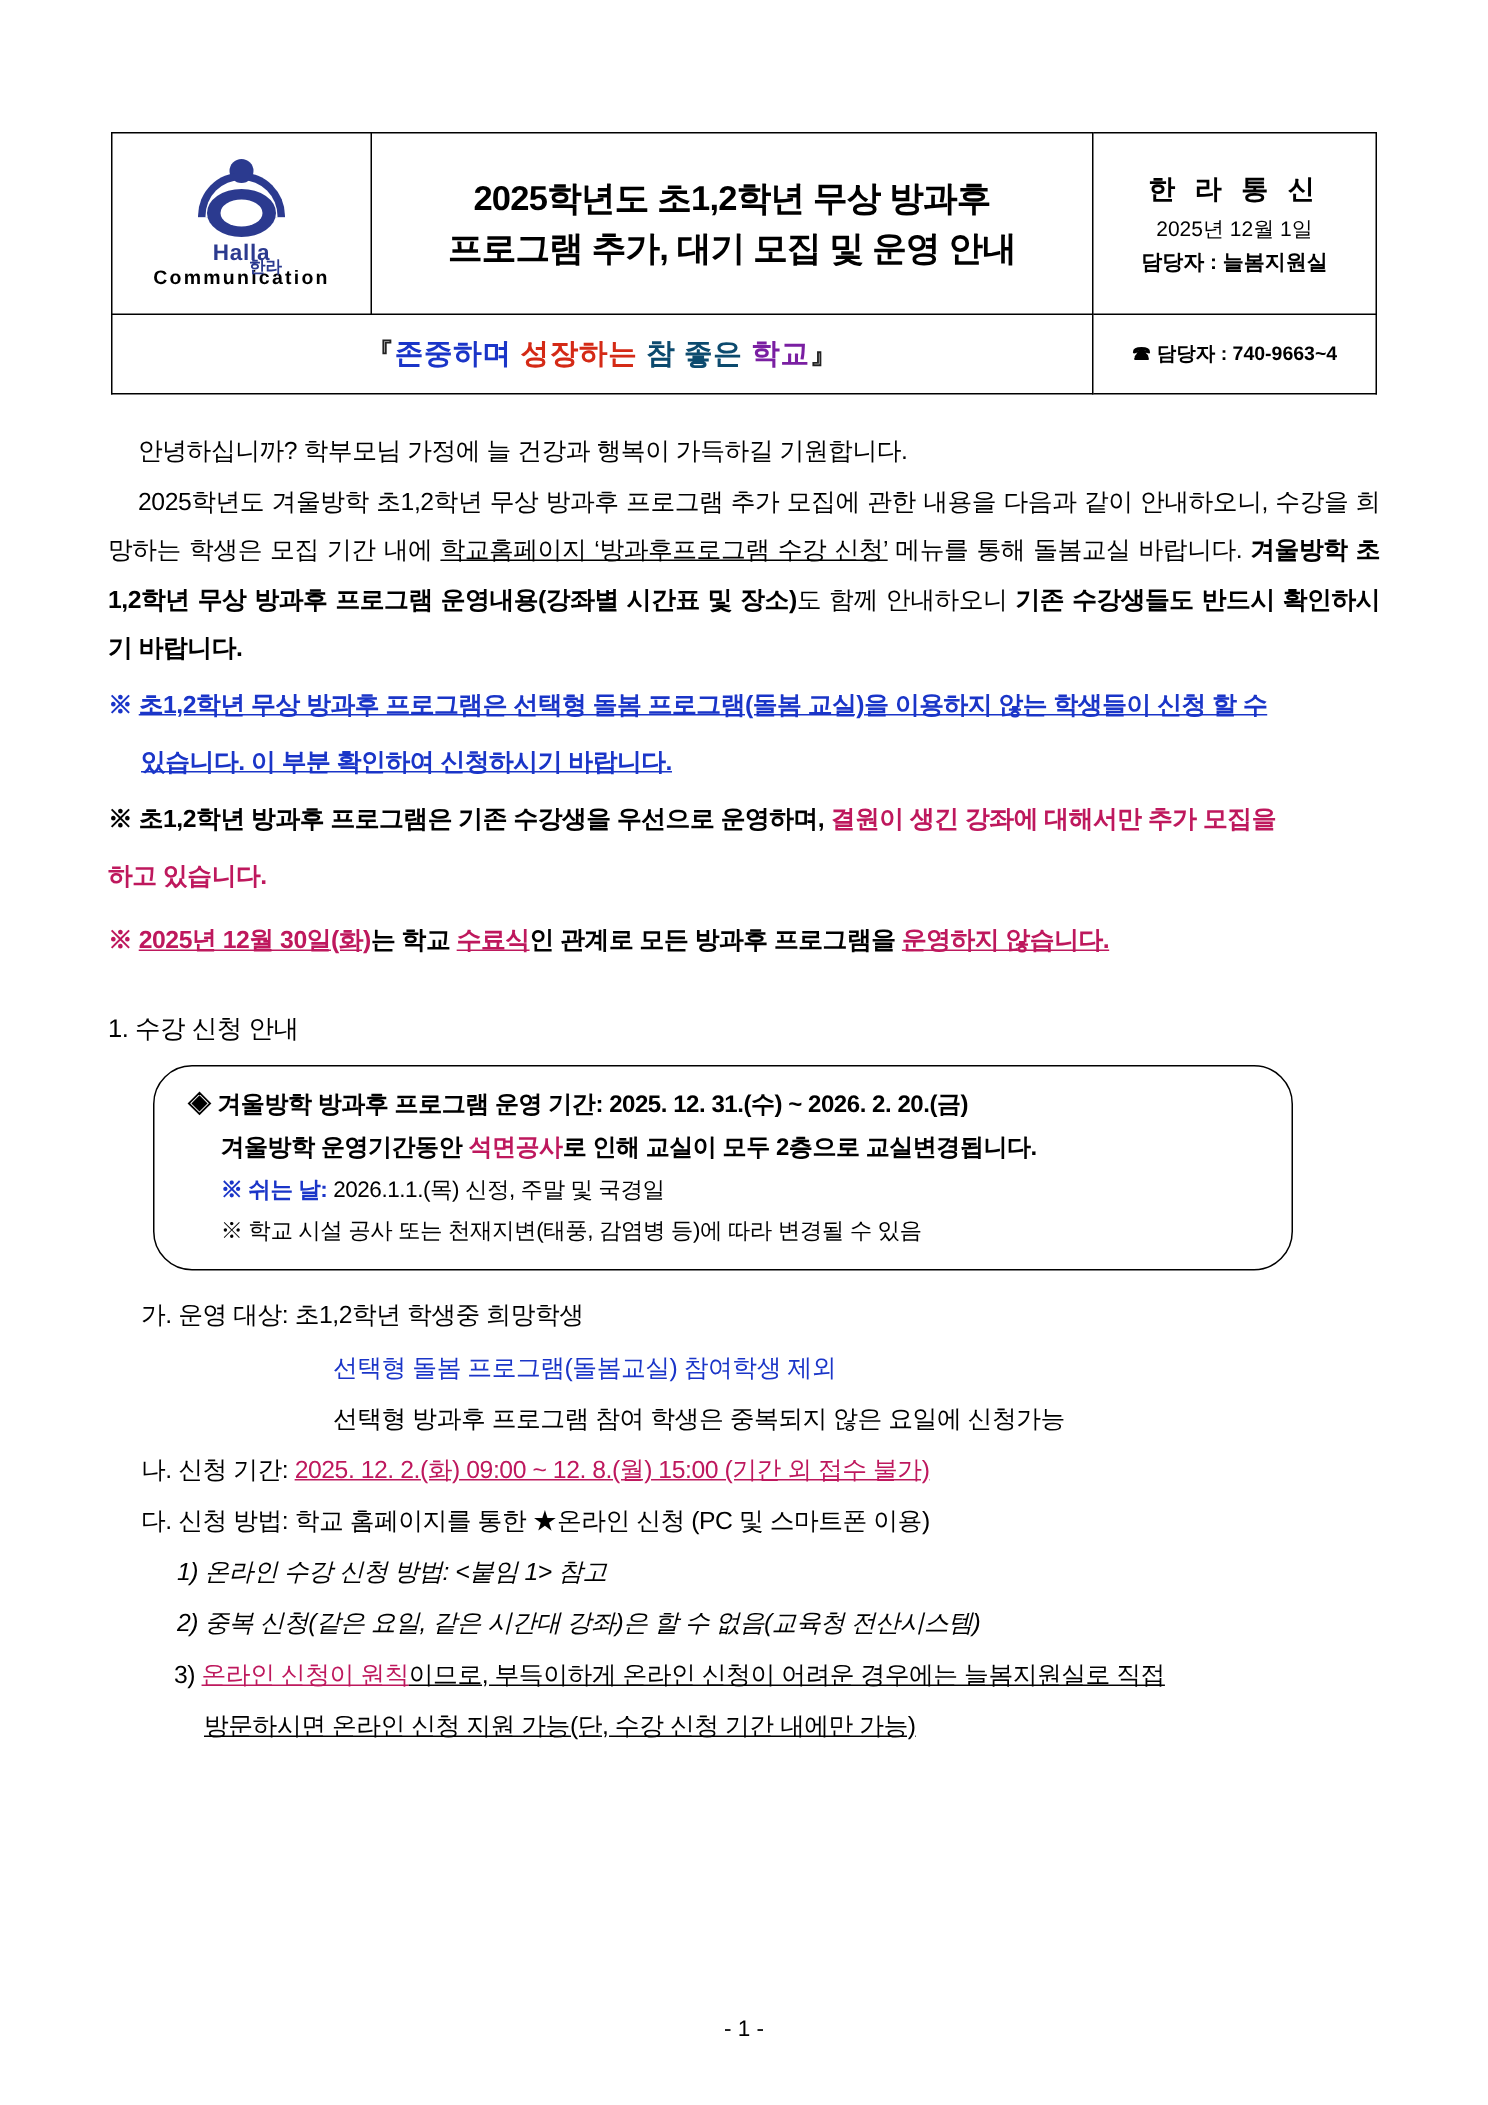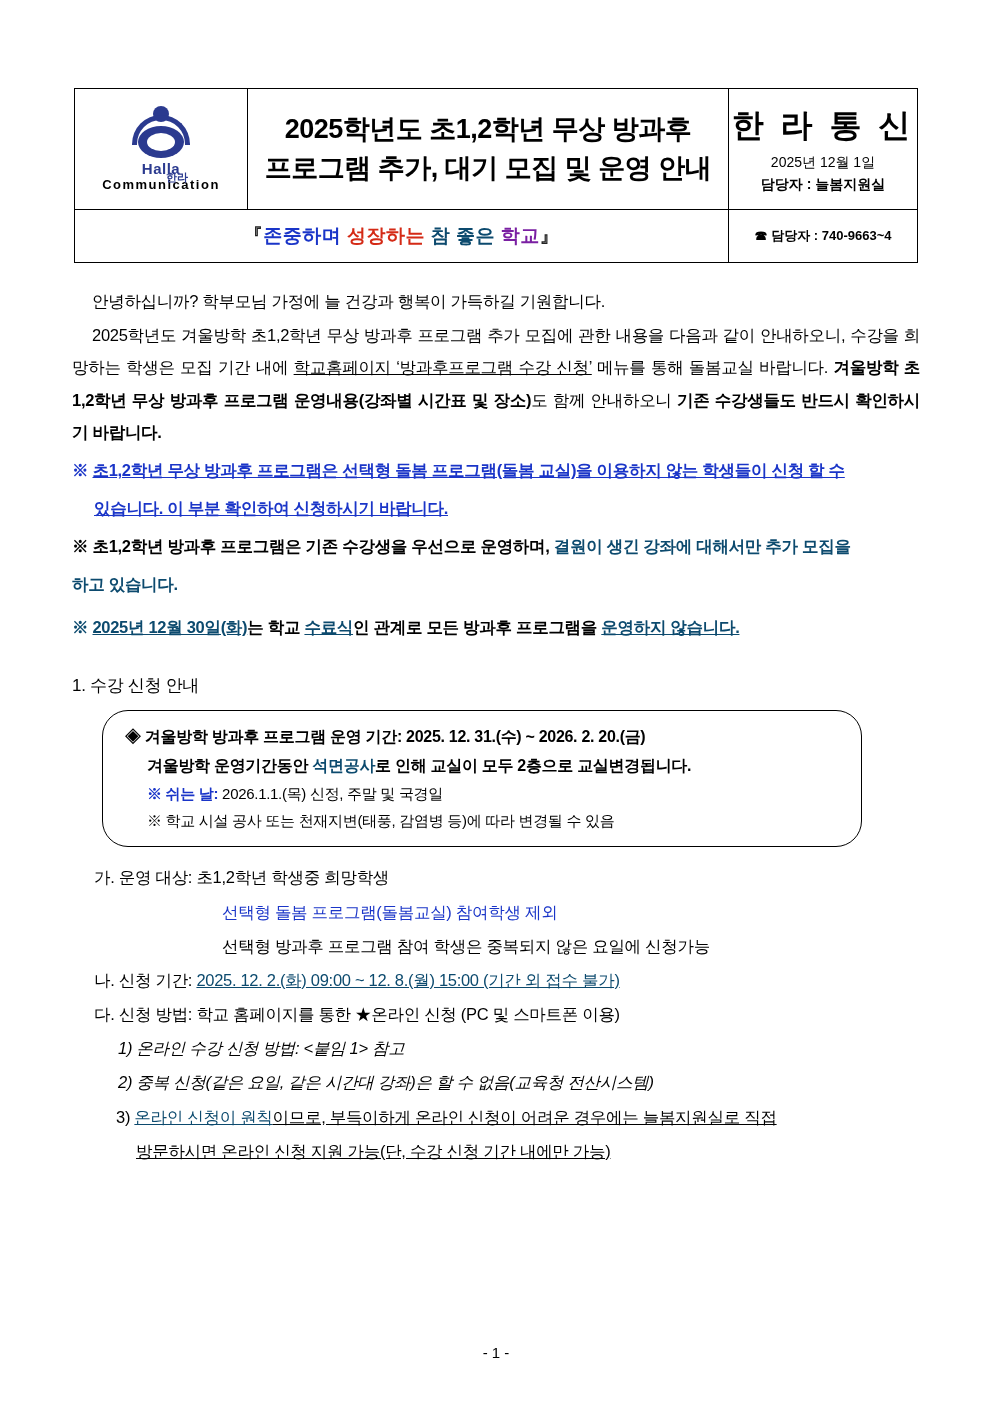--- a/index.html
+++ b/index.html
@@ -115,33 +115,33 @@
     font-weight: bold;
     letter-spacing: 1.5px;
   }
 
   .title-cell {
     width: 480px;
     text-align: center;
     padding: 10px 8px;
   }
   .title-line {
-    font-size: 27px;
+    font-size: 23px;
     font-weight: bold;
     line-height: 1.45;
     letter-spacing: -0.5px;
   }
 
   .meta-cell {
     width: 188px;
     text-align: center;
     padding: 8px 4px;
   }
   .meta-title {
-    font-size: 32px;
+    font-size: 18px;
     font-weight: bold;
     letter-spacing: 4px;
     margin-bottom: 6px;
   }
   .meta-date {
     font-size: 14px;
     font-weight: normal;
     margin-bottom: 4px;
   }
   .meta-person {
@@ -175,21 +175,21 @@
     line-height: 1.95;
     letter-spacing: -0.3px;
   }
   .p {
     margin: 0 0 2px 0;
     text-align: justify;
   }
   .indent { text-indent: 20px; }
   .b { font-weight: bold; }
   .u { text-decoration: underline; }
-  .red { color: #0c4a6e; text-align: center; }
+  .red { color: #be185d; text-align: center; }
   .blue { color: #1a35c8; }
 
   .note {
     margin-top: 6px;
   }
   .note-hang {
     padding-left: 22px;
     text-indent: -22px;
   }
   .sub-indent { padding-left: 22px; }

